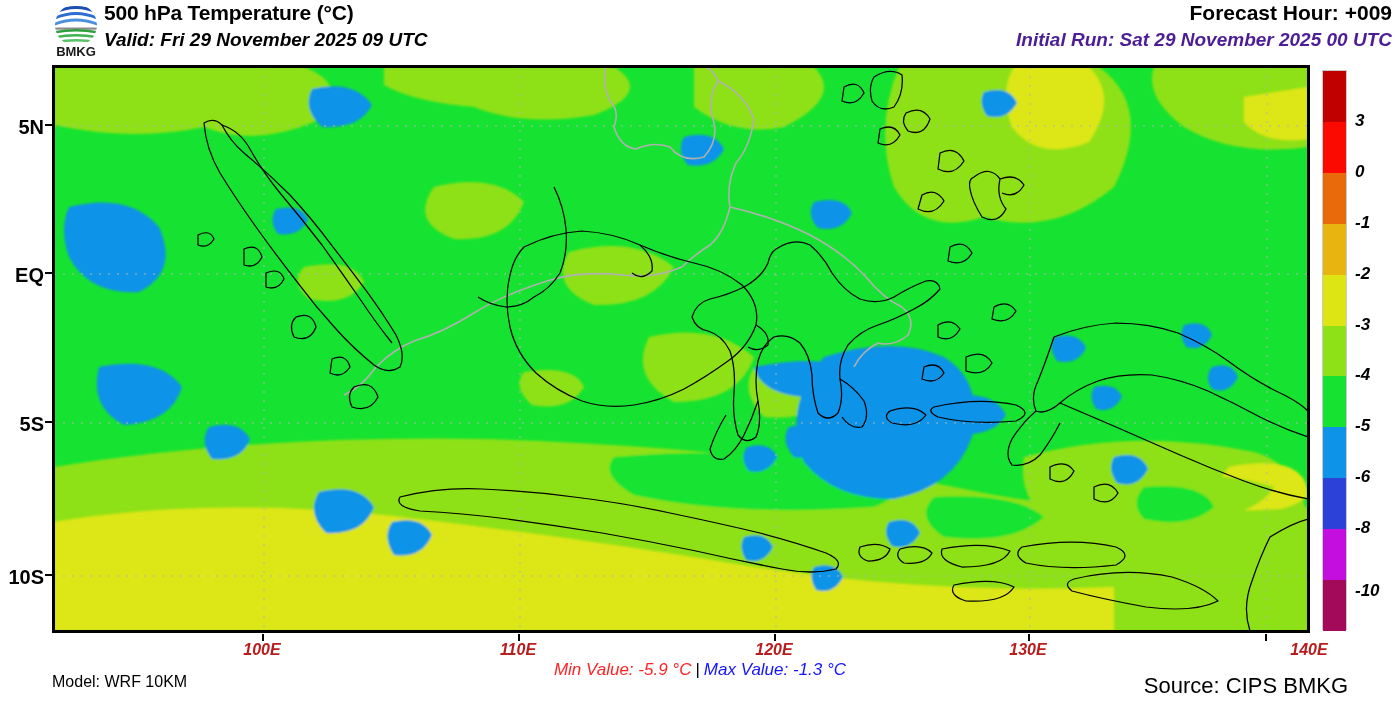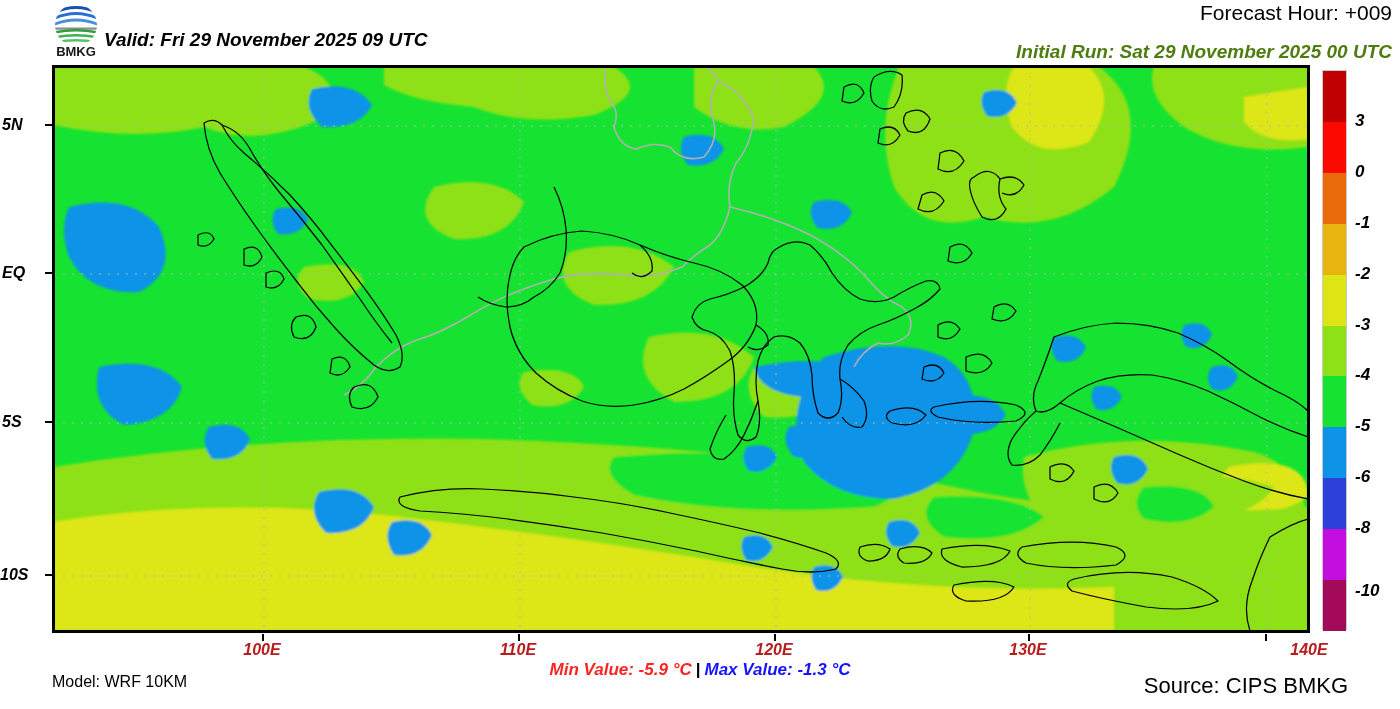--- a/index.html
+++ b/index.html
@@ -6,55 +6,55 @@
   body{width:1400px;height:709px;position:relative;overflow:hidden;
        font-family:"Liberation Sans","DejaVu Sans",sans-serif;}
 
   
   #header{position:absolute;left:0;top:0;width:1400px;height:58px;}
   #logo{position:absolute;left:47px;top:2px;width:58px;height:56px;}
   #title-main{position:absolute;left:104px;top:1px;font-size:21px;font-weight:bold;
               color:#000;letter-spacing:-0.2px;white-space:nowrap;}
   #title-valid{position:absolute;left:104px;top:29px;font-size:19px;font-weight:bold;
                font-style:italic;color:#000;white-space:nowrap;}
-  #fc-hour{position:absolute;right:8px;top:1px;font-size:21px;font-weight:normal;
+  #fc-hour{position:absolute;right:8px;top:1px;font-size:21px;font-weight:bold;
            color:#000;white-space:nowrap;text-align:right;}
   #init-run{position:absolute;right:8px;top:29px;font-size:19px;font-weight:bold;
-            font-style:italic;color:#4d7c0f;white-space:nowrap;text-align:right;margin-top:12px;}
+            font-style:italic;color:#4c1d95;white-space:nowrap;text-align:right;}
 
   
   #map-frame{position:absolute;left:52px;top:65px;width:1258px;height:568px;
              border:2px solid #000;box-sizing:border-box;overflow:hidden;background:#0ce02c;}
   #map-svg{display:block;width:1254px;height:564px;}
 
   #copyright{position:absolute;right:2px;bottom:2px;
              background:rgba(55,55,20,0.62);color:#f2f2f2;
              font-size:11.5px;padding:2px 5px 3px 5px;white-space:nowrap;
              font-family:"Liberation Sans",sans-serif;}
 
   
-  .ytick-label{position:absolute;font-size:16px;font-style:italic;font-weight:bold;
-               color:#000;text-align:left;white-space:nowrap;}
+  .ytick-label{position:absolute;font-size:20px;font-weight:bold;
+               color:#000;text-align:right;white-space:nowrap;}
   .ytick-mark{position:absolute;width:7px;height:2px;background:#000;}
   .xtick-label{position:absolute;font-size:16px;font-style:italic;font-weight:bold;
                color:#b91c1c;white-space:nowrap;transform:translateX(-50%);}
   .xtick-mark{position:absolute;width:2px;height:7px;background:#000;}
 
   
   #cbar{position:absolute;left:1322px;top:70px;width:25px;height:560px;
         border:1px solid #c9c9c9;box-sizing:border-box;}
   #cbar .band{width:100%;}
   .cbar-label{position:absolute;left:1355px;font-size:17px;font-style:italic;
               font-weight:bold;color:#000;white-space:nowrap;transform:translateY(-50%);}
 
   
   #model{position:absolute;left:52px;top:673px;font-size:16px;color:#000;white-space:nowrap;}
   #source{position:absolute;right:52px;top:673px;font-size:22px;color:#000;white-space:nowrap;}
   #minmax{position:absolute;left:0;right:0;top:660px;text-align:center;
-          font-size:17px;font-weight:bold;font-style:italic;white-space:nowrap;}
+          font-size:17px;font-weight:normal;font-style:italic;white-space:nowrap;}
   #minmax .minv{color:#ff2323;}
   #minmax .sep{color:#000;font-style:normal;padding:0 4px;}
   #minmax .maxv{color:#1414ff;}
 </style>
 </head>
 <body>
 
 <div id="header">
 
   <div id="logo">
@@ -71,20 +71,21 @@
         <path d="M4 22 Q29 11 54 22 L54 25 Q29 14 4 25 Z" fill="#4a90dd"></path>
         <rect x="2" y="25.5" width="54" height="2.2" fill="#8c8c8c"></rect>
         <path d="M3 30 Q29 24 55 30 L55 32.6 Q29 26.6 3 32.6 Z" fill="#2f9e3f"></path>
         <path d="M3 35 Q29 29 55 35 L55 37.6 Q29 31.6 3 37.6 Z" fill="#3fb34f"></path>
         <path d="M4 40 Q29 34 54 40 L54 42.6 Q29 36.6 4 42.6 Z" fill="#57c268"></path>
       </g>
       <text x="29" y="54" font-family="Liberation Sans, sans-serif" font-size="13" font-weight="bold" fill="#1b1b1b" text-anchor="middle">BMKG</text>
     </svg>
   </div>
 
+  <div id="title-main">500 hPa Temperature (°C)</div>
   <div id="title-valid">Valid: Fri 29 November 2025 09 UTC</div>
   <div id="fc-hour">Forecast Hour: +009</div>
   <div id="init-run">Initial Run: Sat 29 November 2025 00 UTC</div>
 </div>
 
 <div id="map-frame">
   <svg id="map-svg" viewBox="0 0 1254 564" preserveAspectRatio="none">
     <defs>
 
       <filter id="sm" x="-5%" y="-5%" width="110%" height="110%">

